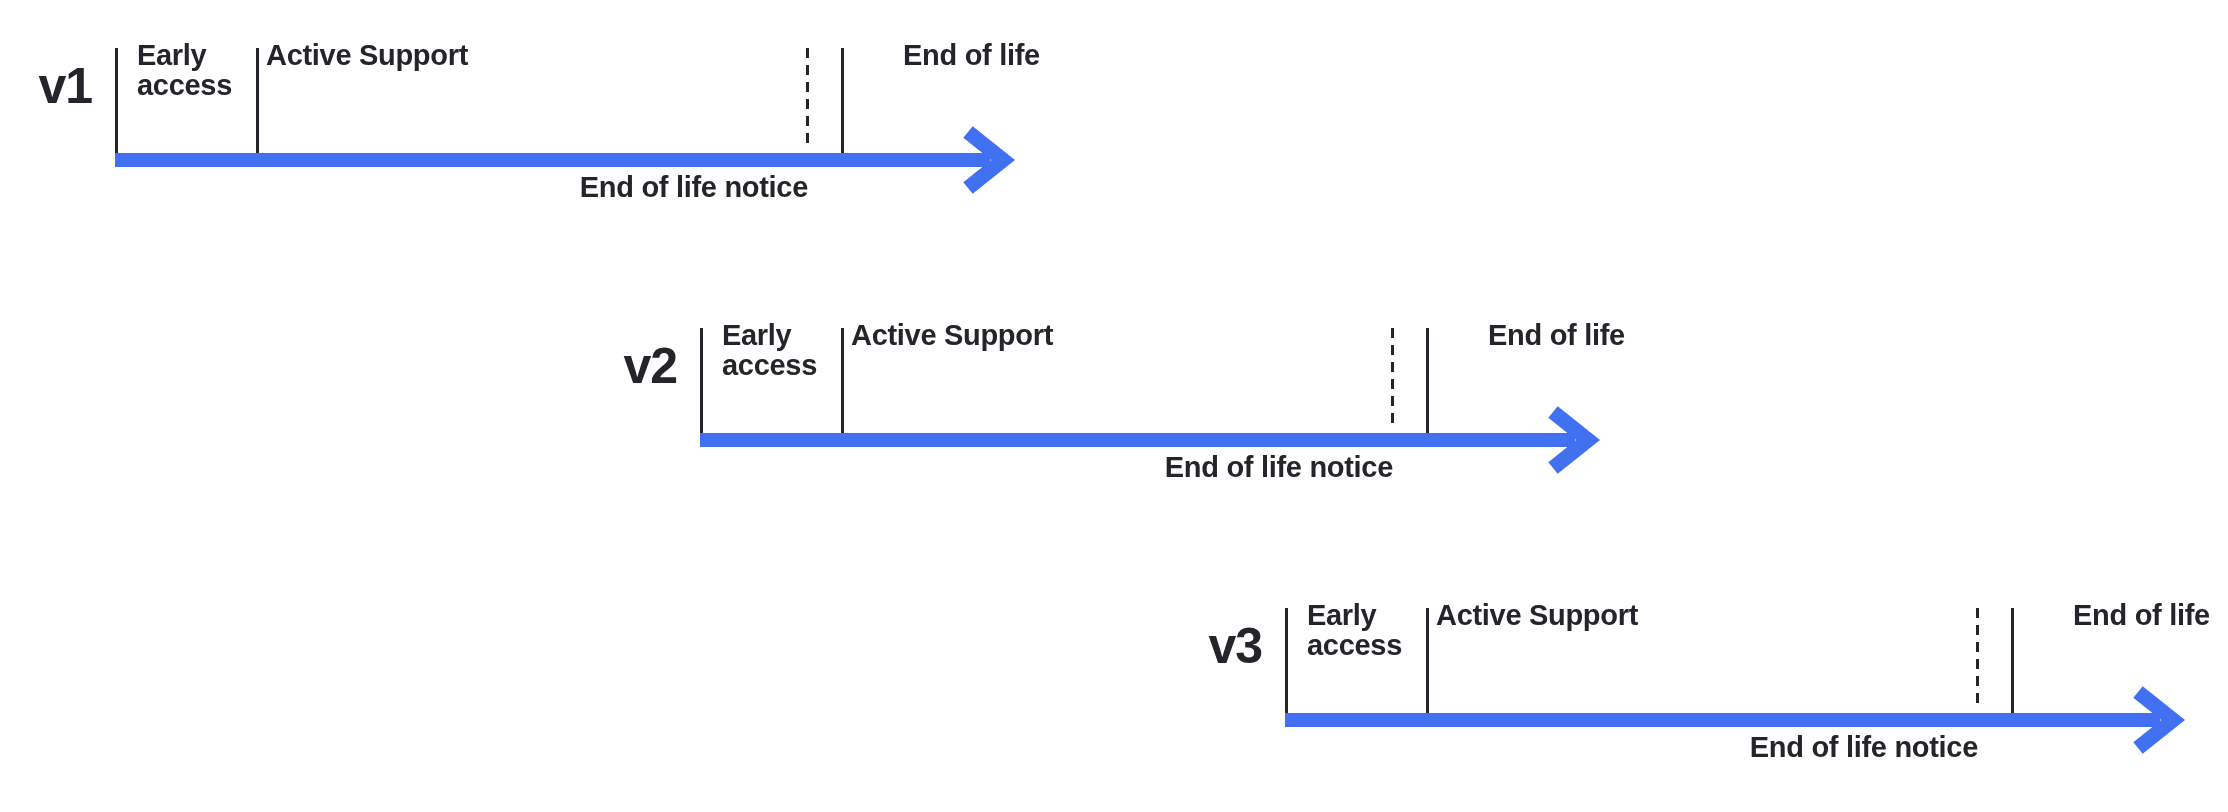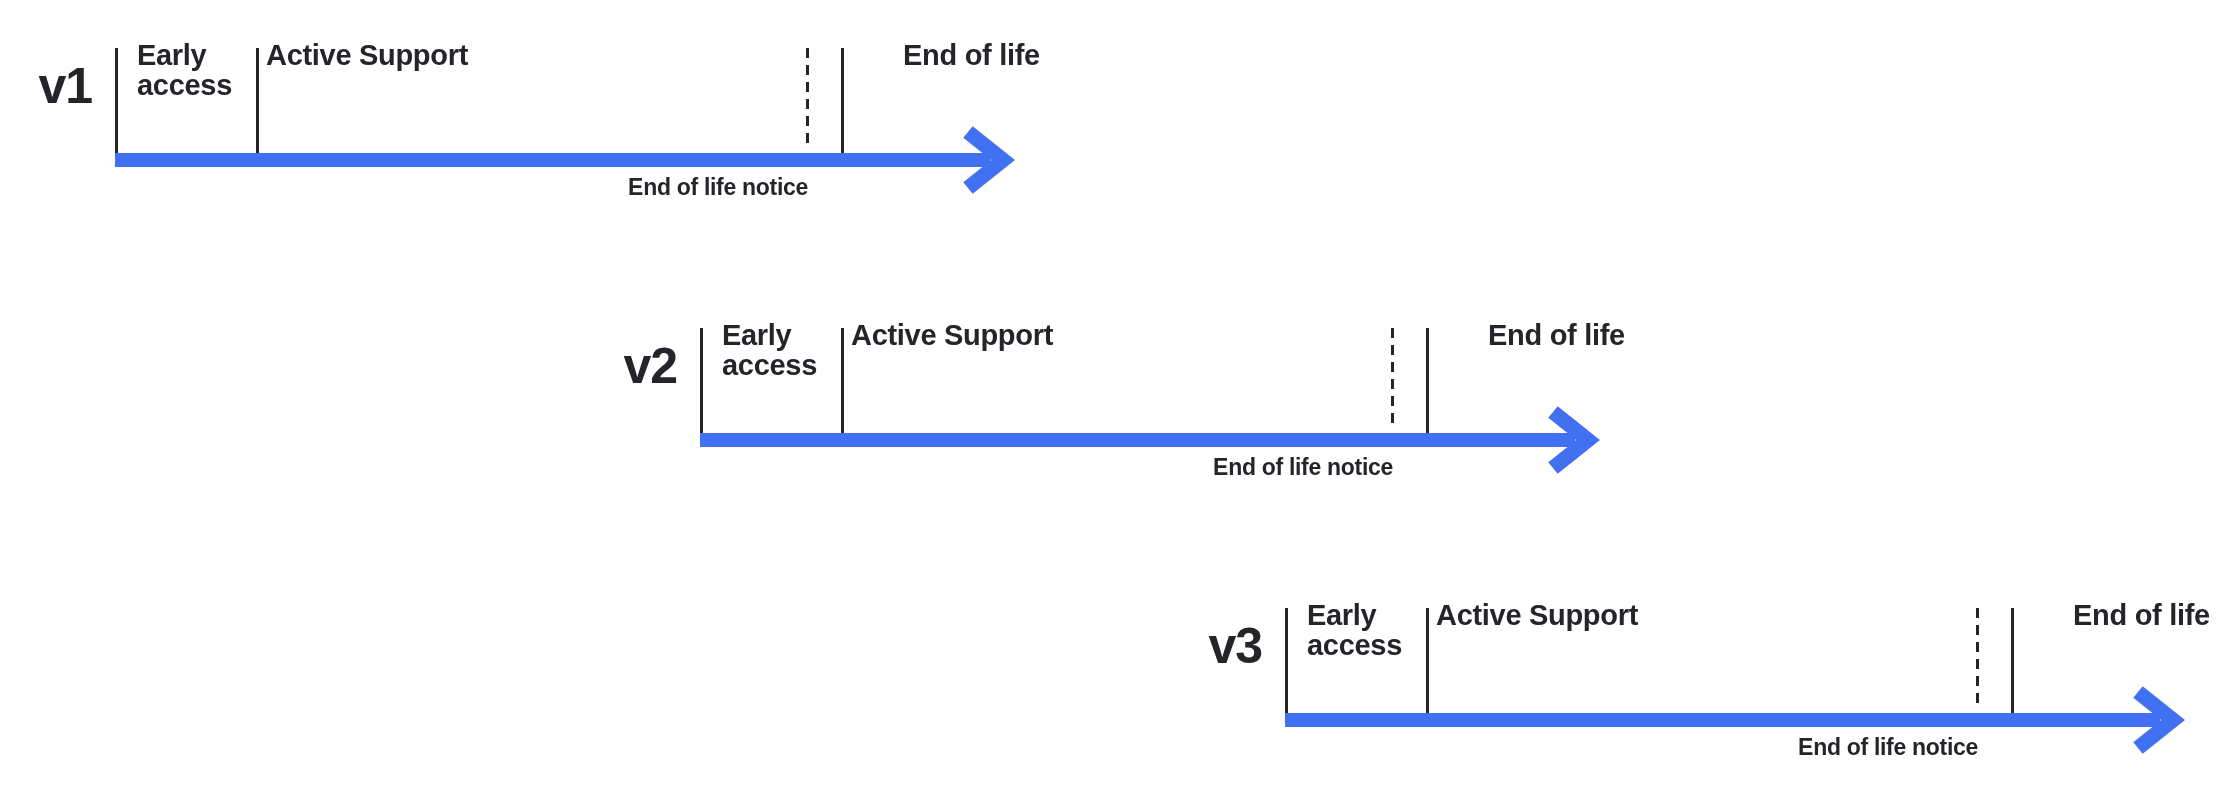--- a/index.html
+++ b/index.html
@@ -76,21 +76,21 @@
   .label-early    { left: 137px; width: 112px; }
   .label-active   { left: 266px; width: 420px; white-space: nowrap; }
   .label-eol      { left: 903px; width: 190px; white-space: nowrap; }
 
   .notice-label {
     position: absolute;
     left: 508px;
     top: 122px;
     width: 300px;
     text-align: right;
-    font-size: 23px;
+    font-size: 29px;
     line-height: 35px;
     font-weight: 700;
     letter-spacing: -0.3px;
     white-space: nowrap;
   }
 
   .arrow-shaft {
     position: absolute;
     left: 115px;
     top: 105px;

